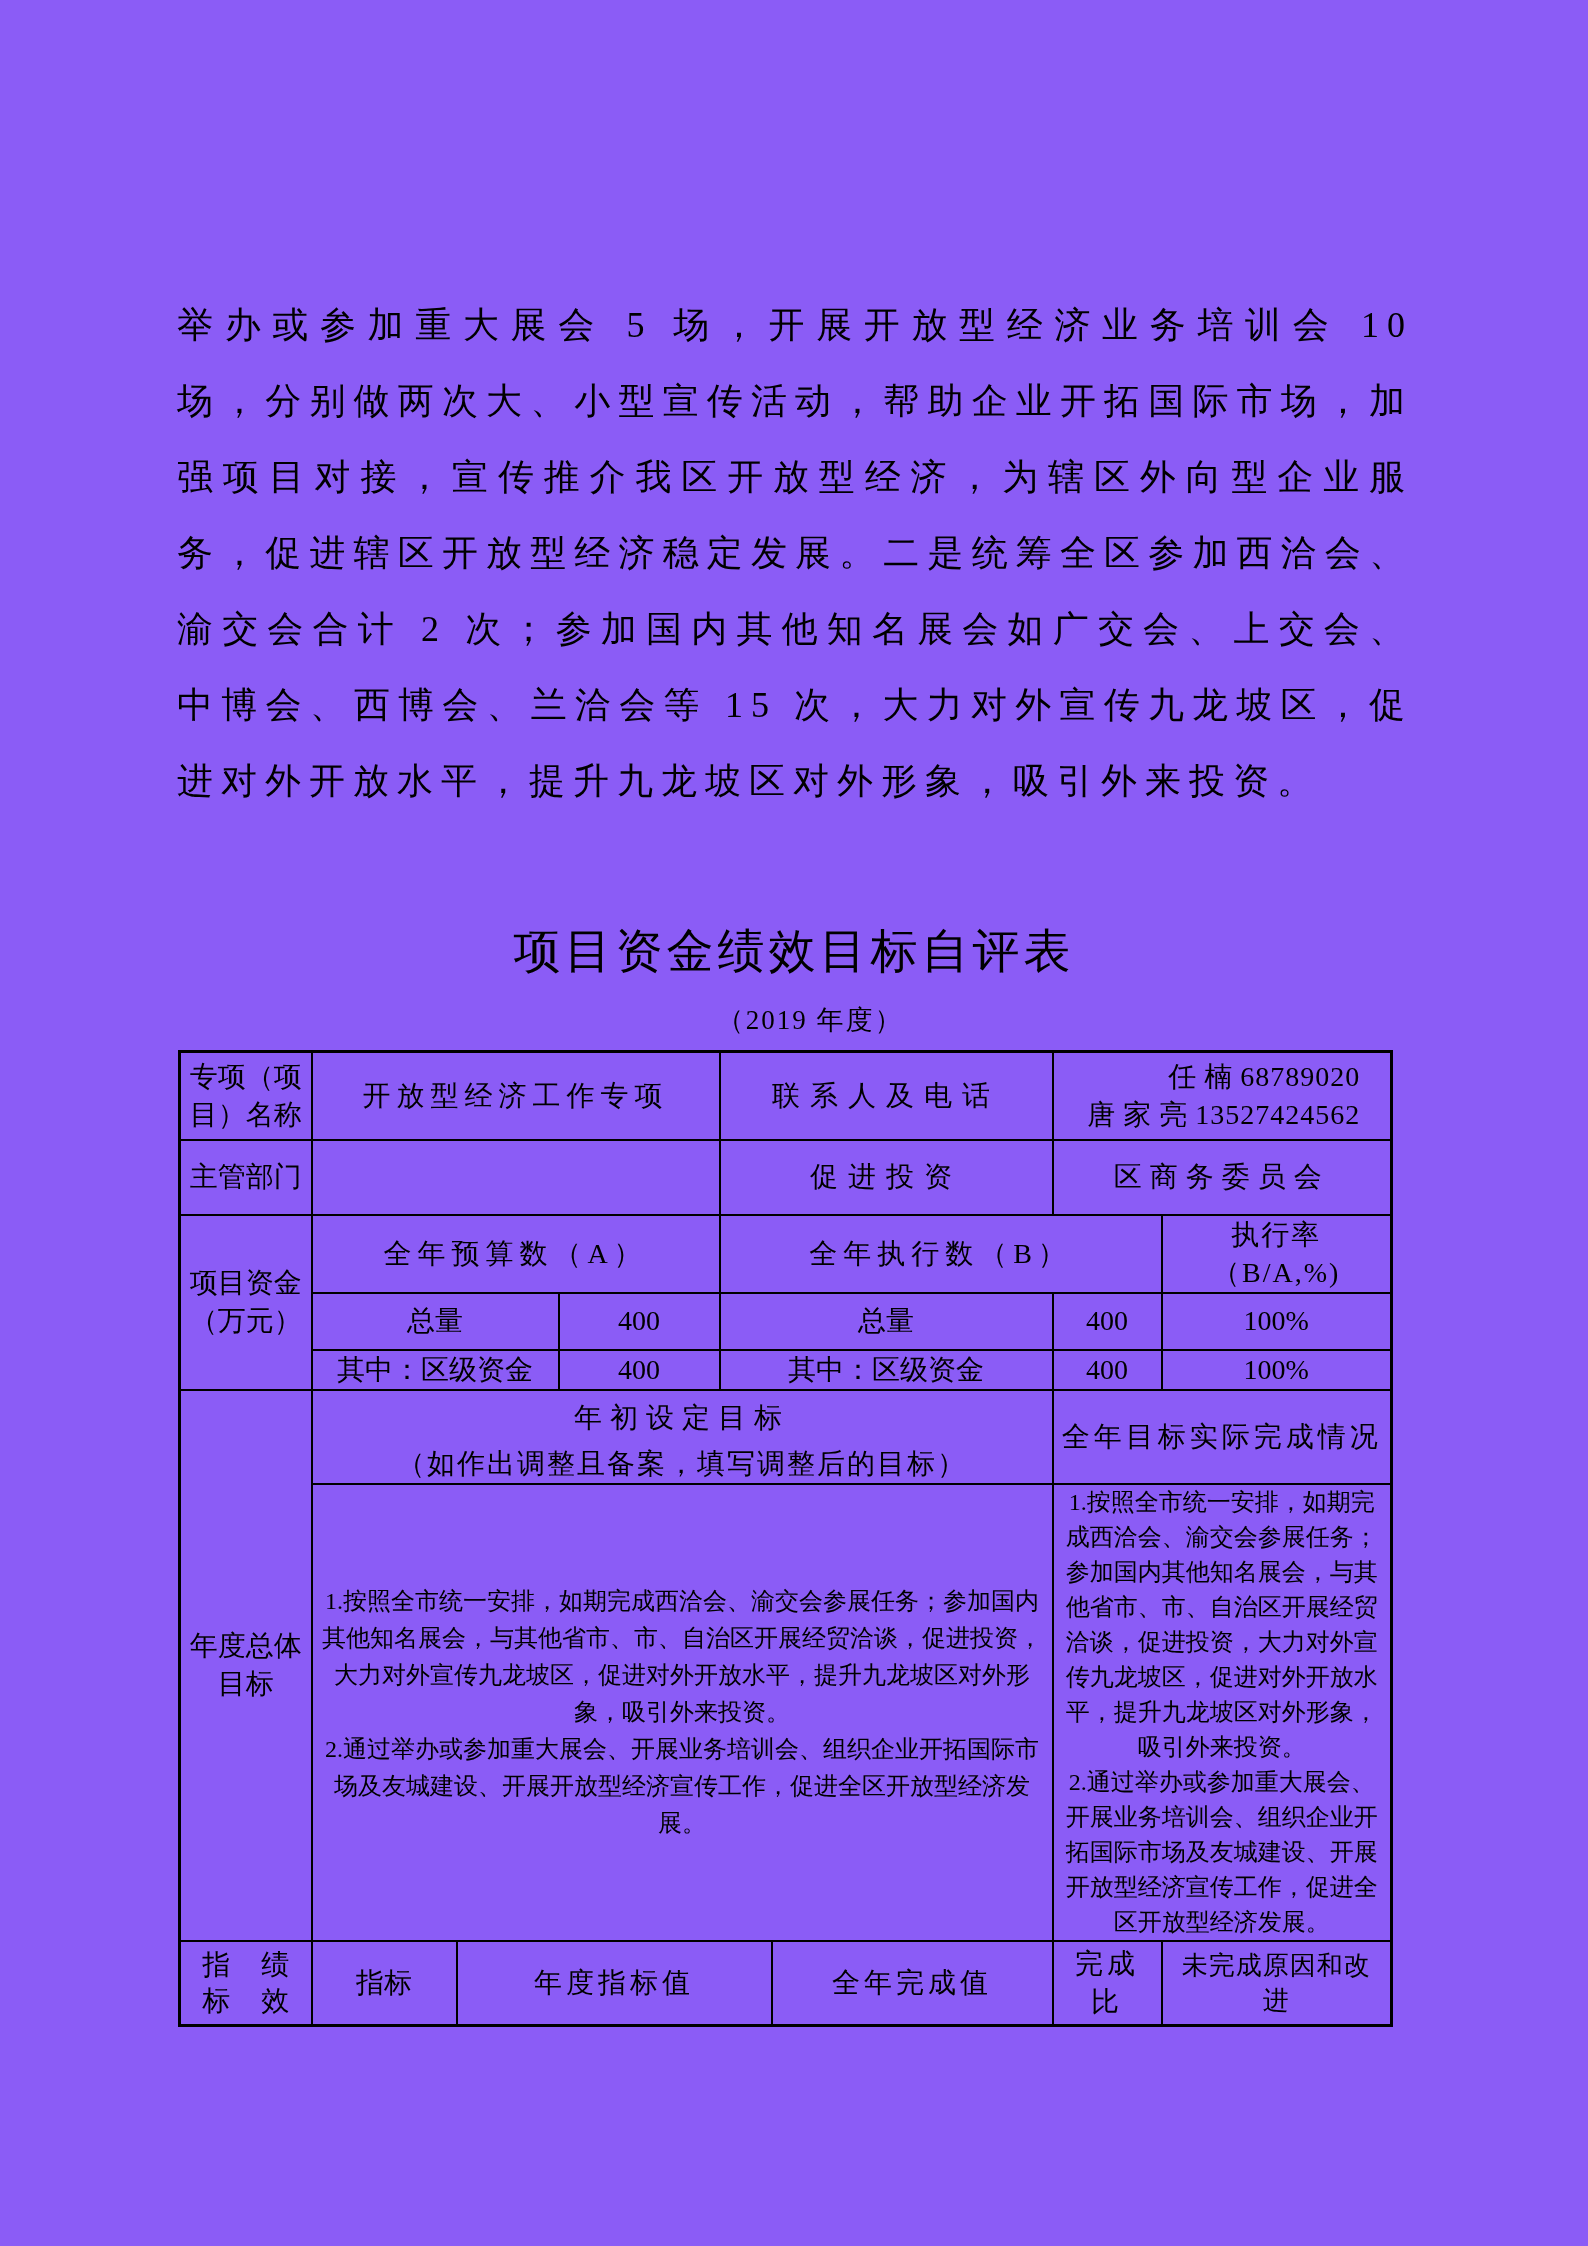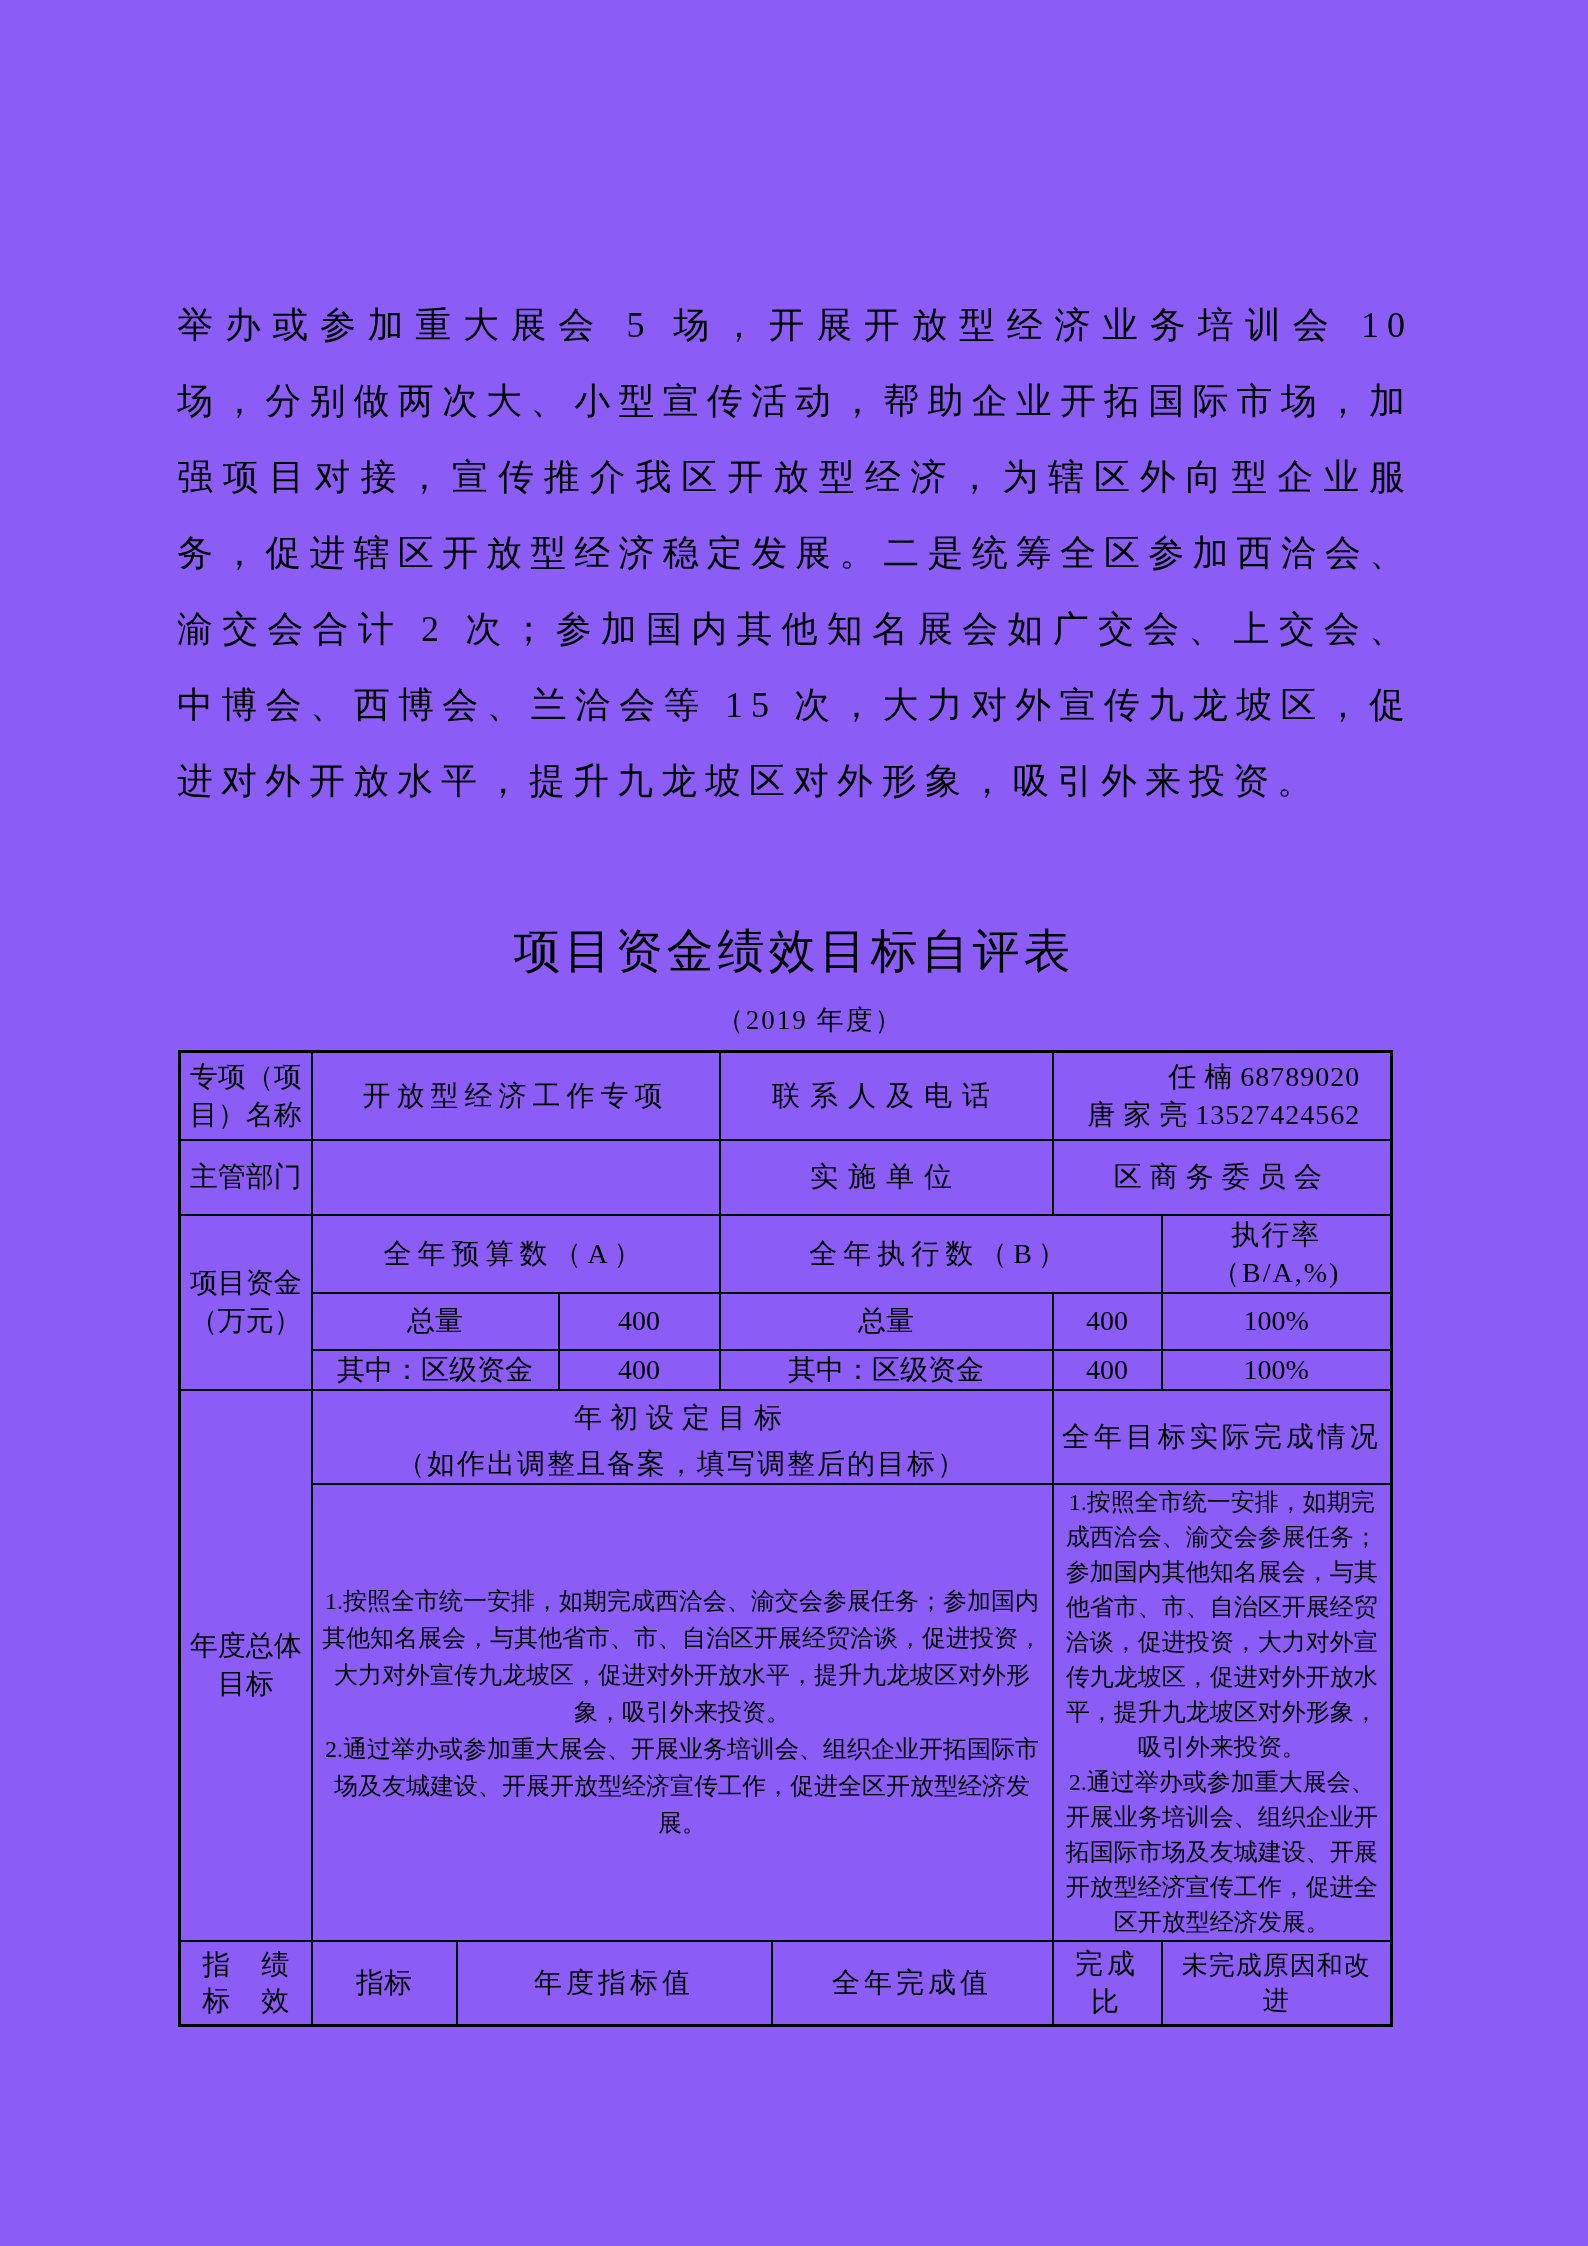--- a/index.html
+++ b/index.html
@@ -122,21 +122,21 @@
           <div class="contact-line">
             <span class="c-name">唐家亮</span><span class="c-phone">13527424562</span>
           </div>
         </div>
       </td>
     </tr>
 
     <tr style="height:75px">
       <td class="t-label">主管部门</td>
       <td colspan="3"></td>
-      <td colspan="2" class="sp10">实施单位</td>
+      <td colspan="2" class="sp10">促进投资</td>
       <td colspan="2" class="sp8">区商务委员会</td>
     </tr>
 
     <tr style="height:52px">
       <td rowspan="3" class="t-label">项目资金（万元）</td>
       <td colspan="3" class="sp6">全年预算数（A）</td>
       <td colspan="3" class="sp6">全年执行数（B）</td>
       <td class="sp2">执行率（B/A,%)</td>
     </tr>
 

